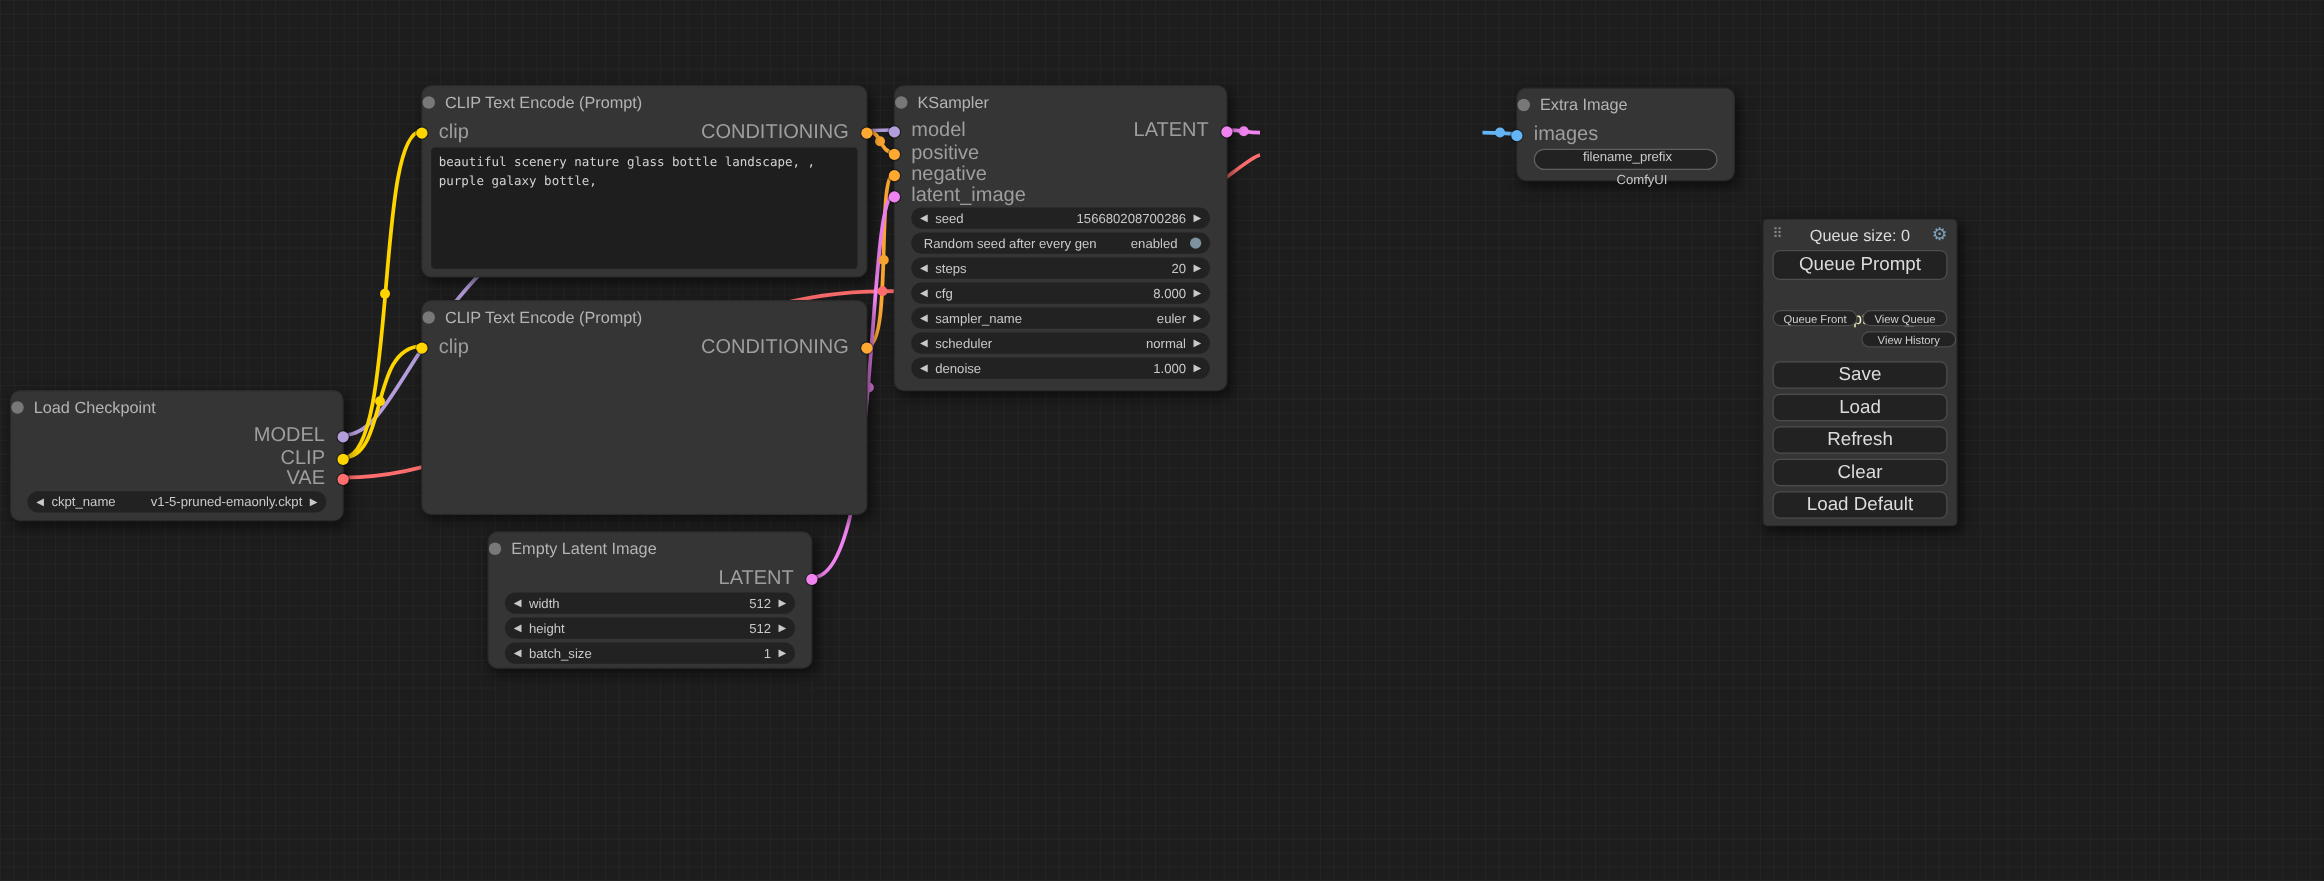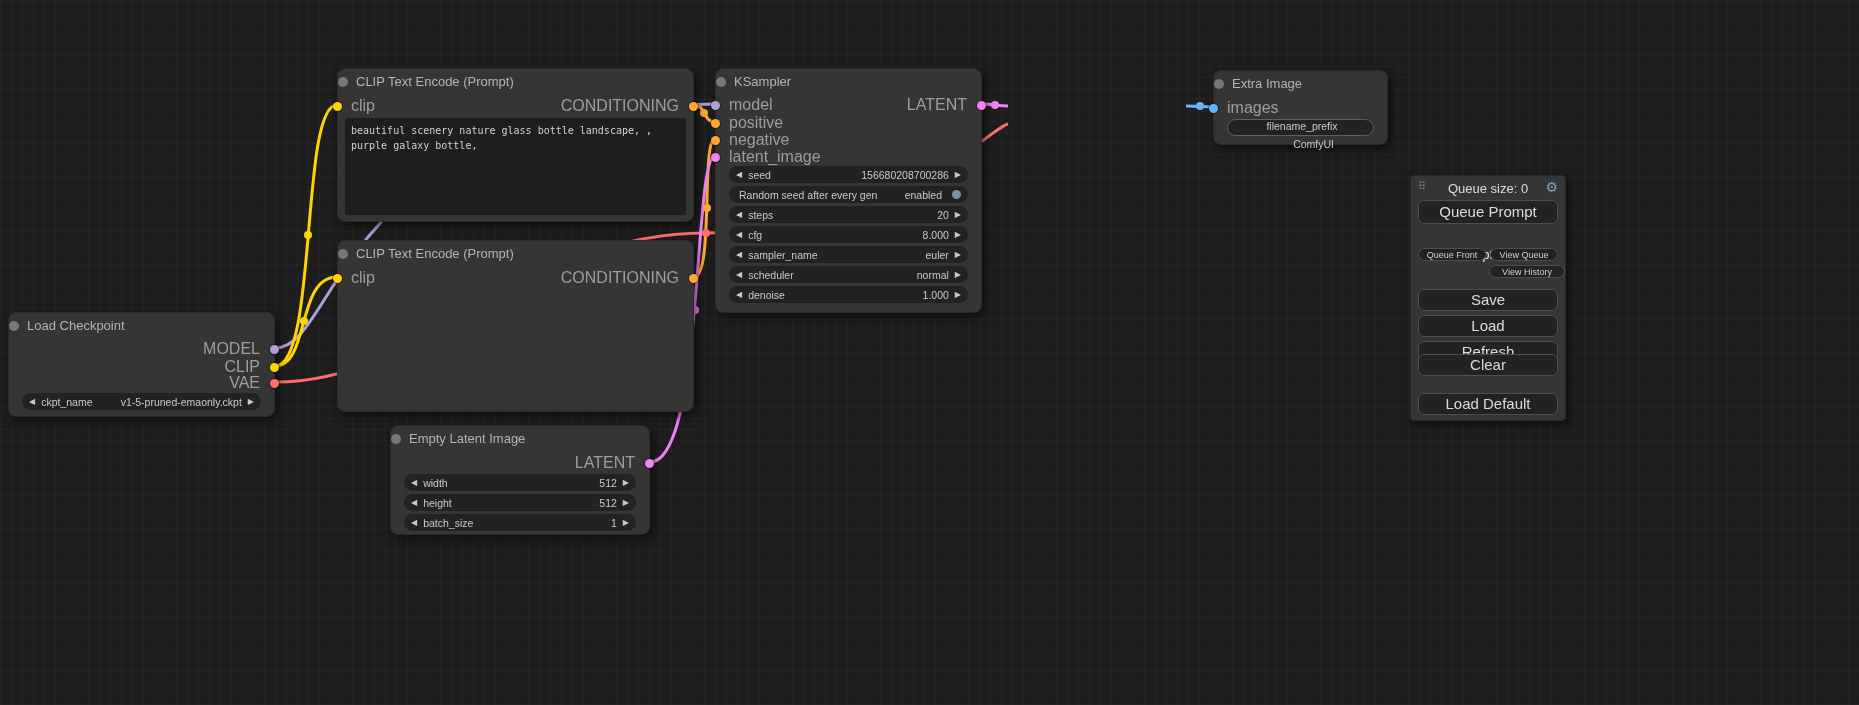--- a/index.html
+++ b/index.html
@@ -253,17 +253,17 @@
       <button class="btn-small">Queue Front</button>
       <button class="btn-small">View Queue</button>
     </div>
     <div class="hist-row">
       <button class="btn-small">View History</button>
     </div>
 
     <button class="btn-big" style="top:113px">Save</button>
     <button class="btn-big" style="top:139px">Load</button>
     <button class="btn-big" style="top:165px">Refresh</button>
-    <button class="btn-big" style="top:178px">Clear</button>
+    <button class="btn-big" style="top:191px">Clear</button>
     <button class="btn-big" style="top:217px">Load Default</button>
   </div>
 
 </div>
 
 </body></html>

